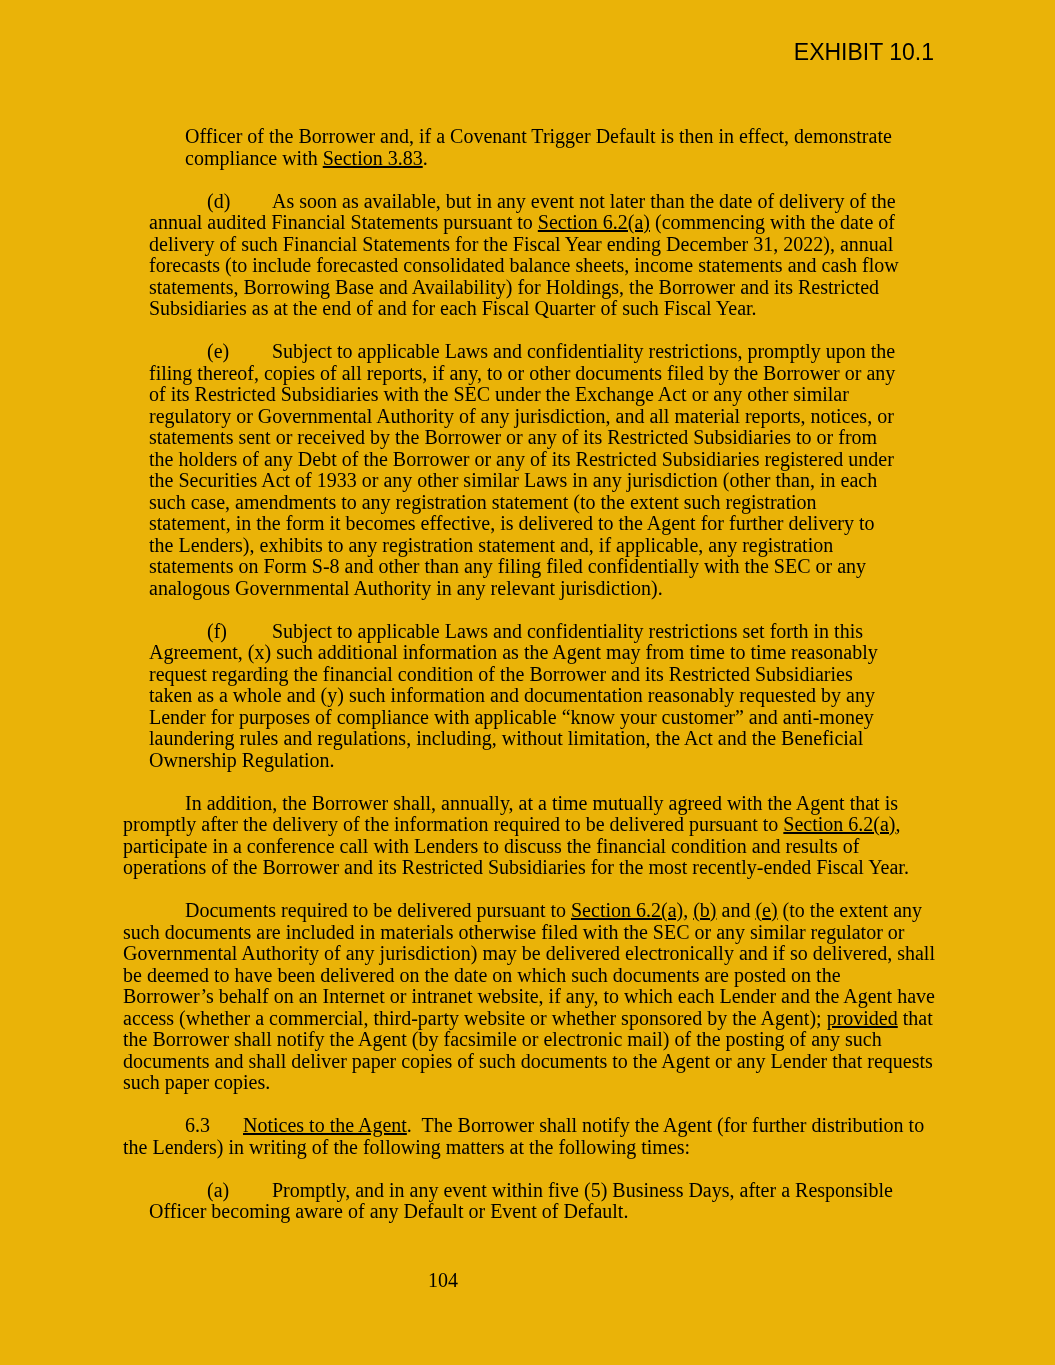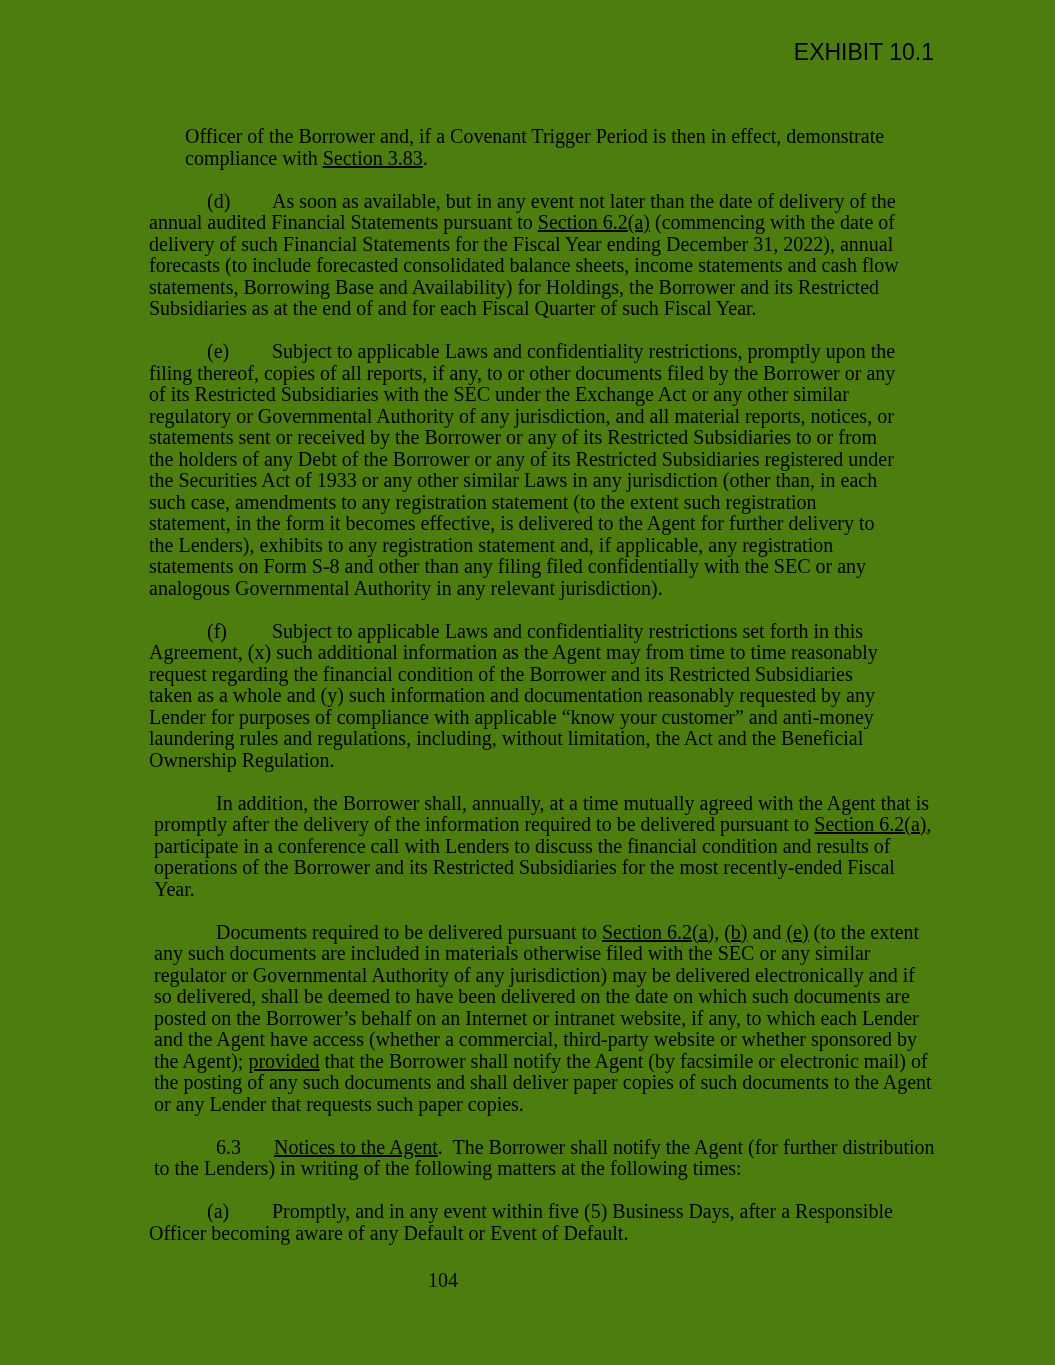--- a/index.html
+++ b/index.html
@@ -1,20 +1,20 @@
 <!DOCTYPE html>
 <html><head>
 <meta charset="utf-8">
 <style>
   html, body { margin: 0; padding: 0; background: #ffffff; }
   .page {
     position: relative;
     width: 1055px;
     height: 1365px;
-    background: #4d7c0f;
+    background: #eab308;
     overflow: hidden;
     font-family: "Liberation Serif", serif;
     font-size: 20px;
     line-height: 21.5px;
     color: #000000;
   }
   .exhibit {
     position: absolute;
     top: 40px;
     right: 121px;
@@ -31,21 +31,21 @@
   }
   .content p {
     margin: 0 0 21.5px 0;
     text-align: left;
   }
   
   p.cont { margin-left: 62px; width: 750px; }
   
   p.sub  { margin-left: 26px; width: 750px; text-indent: 58px; }
   
-  p.section, p.body { text-indent: 62px; margin-left: 31px; }
+  p.section, p.body { text-indent: 62px; }
   .label {
     display: inline-block;
     text-indent: 0;
   }
   p.sub .label { width: 65px; }
   p.section .label { width: 58px; font-family: Liberation Serif, serif; }
   .u { text-decoration: underline; }
   .page-number {
     position: absolute;
     top: 1270px;
@@ -55,21 +55,21 @@
   }
 </style>
 </head>
 <body>
 
 <div class="page">
 
   <div class="exhibit">EXHIBIT 10.1</div>
 
   <div class="content">
-    <p class="cont"><span class="">Officer of the Borrower and, if a Covenant Trigger Period is then in effect, demonstrate compliance with </span><span class="u">Section 3.83</span><span class="">.</span></p>
+    <p class="cont"><span class="">Officer of the Borrower and, if a Covenant Trigger Default is then in effect, demonstrate compliance with </span><span class="u">Section 3.83</span><span class="">.</span></p>
     <p class="sub"><span class="label">(d)</span><span class="">As soon as available, but in any event not later than the date of delivery of the annual audited Financial Statements pursuant to </span><span class="u">Section 6.2(a)</span><span class=""> (commencing with the date of delivery of such Financial Statements for the Fiscal Year ending December 31, 2022), annual forecasts (to include forecasted consolidated balance sheets, income statements and cash flow statements, Borrowing Base and Availability) for Holdings, the Borrower and its Restricted Subsidiaries as at the end of and for each Fiscal Quarter of such Fiscal Year.</span></p>
     <p class="sub"><span class="label">(e)</span><span class="">Subject to applicable Laws and confidentiality restrictions, promptly upon the filing thereof, copies of all reports, if any, to or other documents filed by the Borrower or any of its Restricted Subsidiaries with the SEC under the Exchange Act or any other similar regulatory or Governmental Authority of any jurisdiction, and all material reports, notices, or statements sent or received by the Borrower or any of its Restricted Subsidiaries to or from the holders of any Debt of the Borrower or any of its Restricted Subsidiaries registered under the Securities Act of 1933 or any other similar Laws in any jurisdiction (other than, in each such case, amendments to any registration statement (to the extent such registration statement, in the form it becomes effective, is delivered to the Agent for further delivery to the Lenders), exhibits to any registration statement and, if applicable, any registration statements on Form S-8 and other than any filing filed confidentially with the SEC or any analogous Governmental Authority in any relevant jurisdiction).</span></p>
     <p class="sub"><span class="label">(f)</span><span class="">Subject to applicable Laws and confidentiality restrictions set forth in this Agreement, (x) such additional information as the Agent may from time to time reasonably request regarding the financial condition of the Borrower and its Restricted Subsidiaries taken as a whole and (y) such information and documentation reasonably requested by any Lender for purposes of compliance with applicable “know your customer” and anti-money laundering rules and regulations, including, without limitation, the Act and the Beneficial Ownership Regulation.</span></p>
     <p class="body"><span class="">In addition, the Borrower shall, annually, at a time mutually agreed with the Agent that is promptly after the delivery of the information required to be delivered pursuant to </span><span class="u">Section 6.2(a)</span><span class="">, participate in a conference call with Lenders to discuss the financial condition and results of operations of the Borrower and its Restricted Subsidiaries for the most recently-ended Fiscal Year.</span></p>
     <p class="body"><span class="">Documents required to be delivered pursuant to </span><span class="u">Section 6.2(a)</span><span class="">, </span><span class="u">(b)</span><span class=""> and </span><span class="u">(e)</span><span class=""> (to the extent any such documents are included in materials otherwise filed with the SEC or any similar regulator or Governmental Authority of any jurisdiction) may be delivered electronically and if so delivered, shall be deemed to have been delivered on the date on which such documents are posted on the Borrower’s behalf on an Internet or intranet website, if any, to which each Lender and the Agent have access (whether a commercial, third-party website or whether sponsored by the Agent); </span><span class="u">provided</span><span class=""> that the Borrower shall notify the Agent (by facsimile or electronic mail) of the posting of any such documents and shall deliver paper copies of such documents to the Agent or any Lender that requests such paper copies.</span></p>
     <p class="section"><span class="label">6.3</span><span class="u">Notices to the Agent</span><span class="">.&nbsp; The Borrower shall notify the Agent (for further distribution to the Lenders) in writing of the following matters at the following times:</span></p>
     <p class="sub"><span class="label">(a)</span><span class="">Promptly, and in any event within five (5) Business Days, after a Responsible Officer becoming aware of any Default or Event of Default.</span></p>
   </div>
 
   <div class="page-number">104</div>

